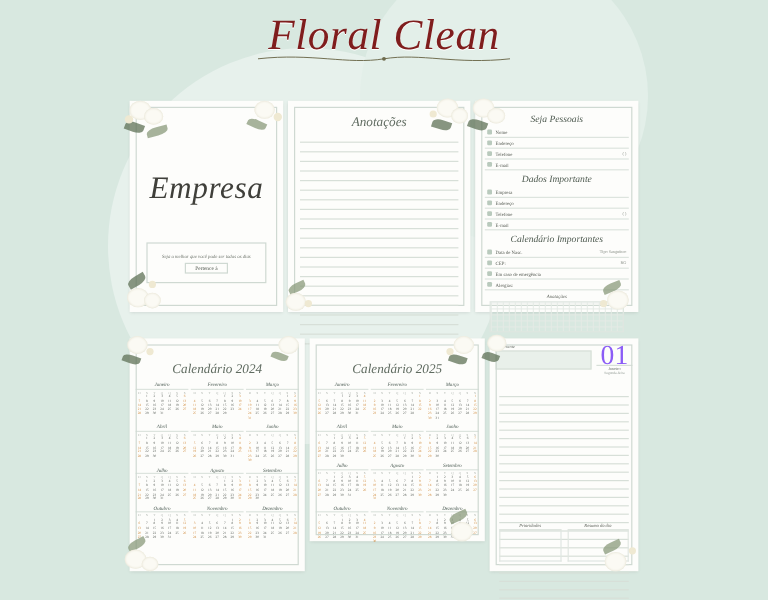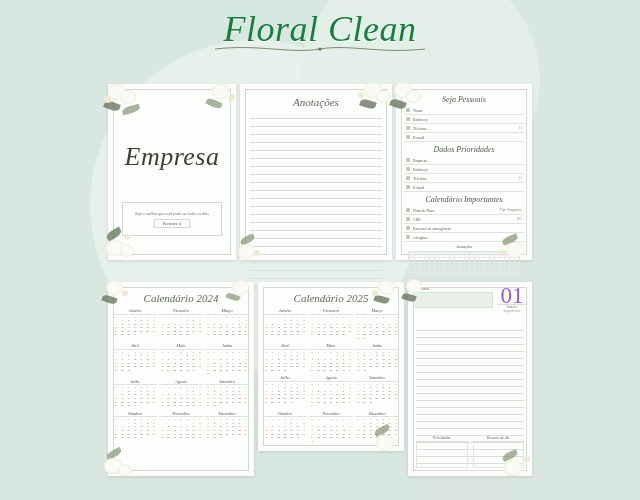--- a/index.html
+++ b/index.html
@@ -27,21 +27,21 @@
 
   
   .header {
     position: absolute; left: 0; top: 0; width: 640px; height: 58px;
     display: flex; align-items: center; justify-content: center;
   }
   .header-title {
     font-family: "Liberation Serif", serif;
     font-size: 36px;
     letter-spacing: 0.5px;
-    color: #15803d;
+    color: #7f1d1d;
     font-style: italic;
     text-shadow: 0 1px 0 #fff;
   }
   .header-flourish {
     position: absolute; bottom: 4px; left: 50%; transform: translateX(-50%);
     width: 220px; height: 10px;
   }
 
   
   .page {
@@ -105,21 +105,21 @@
     background-size: 5px 5px;
     border: 1px solid #dfe6e0;
   }
   .mini-cap { text-align:center; font-size:4px; color:#5c6159; font-style: italic; margin-top:2px;}
 
   
   #page-cal24 { left: 108px; top: 282px; width: 146px; height: 194px; }
   #page-cal25 { left: 258px; top: 282px; width: 146px; height: 169px; }
   #page-daily { left: 408px; top: 282px; width: 124px; height: 194px; }
 
-  .cal-title { font-size: 11px; margin: 10px 0 4px; }
+  .cal-title { font-size: 11px; margin: 20px 0 4px; }
   .cal-grid {
     display: grid; grid-template-columns: repeat(3, 1fr);
     gap: 3px 2px; padding: 0 5px;
   }
   .month { text-align: center; }
   .month-name {
     font-size: 4.2px; color: #4a5a52; font-style: italic; margin-bottom: 1px;
     border-bottom: 1px solid #dde4de; padding-bottom: 0.5px;
   }
   .dow-row, .day-row { display: grid; grid-template-columns: repeat(7, 1fr); }
@@ -256,21 +256,21 @@
             <span class="field-ic"></span>
             <span>Telefone</span>
             <span class="field-val">( )</span>
           </div>
           <div class="field-row">
             <span class="field-ic"></span>
             <span>E-mail</span>
             <span class="field-val"></span>
           </div>
         </div>
-      <div class="sect-title">Dados Prioridades</div>
+      <div class="sect-title">Dados Importante</div>
       <div id="p-f2">
           <div class="field-row">
             <span class="field-ic"></span>
             <span>Empresa</span>
             <span class="field-val"></span>
           </div>
           <div class="field-row">
             <span class="field-ic"></span>
             <span>Endereço</span>
             <span class="field-val"></span>

